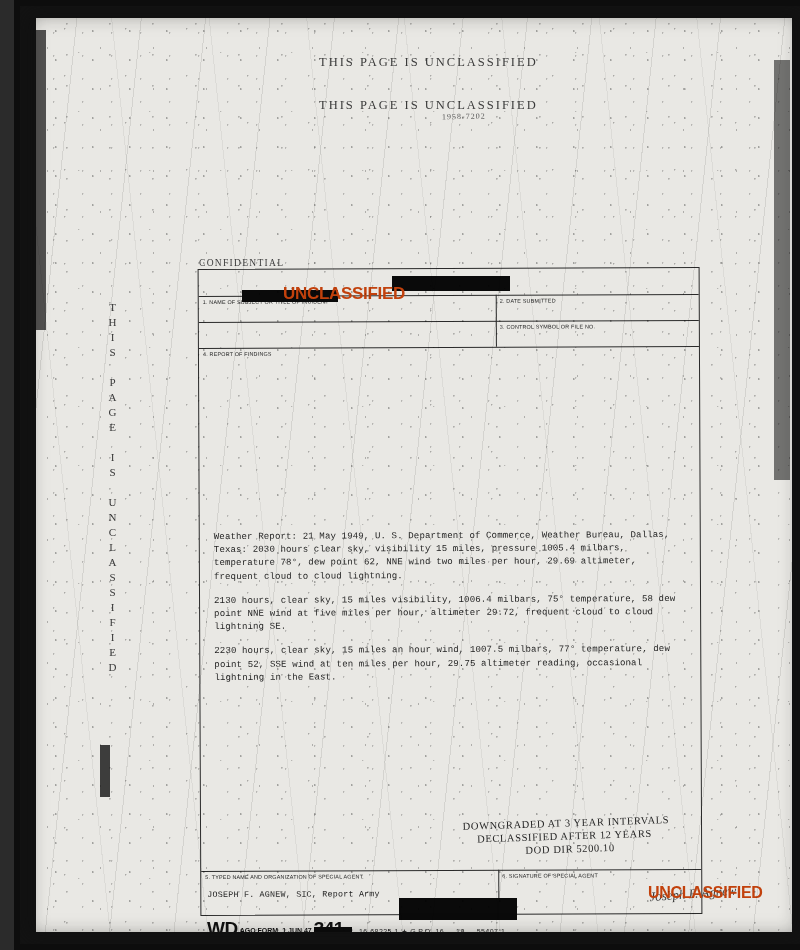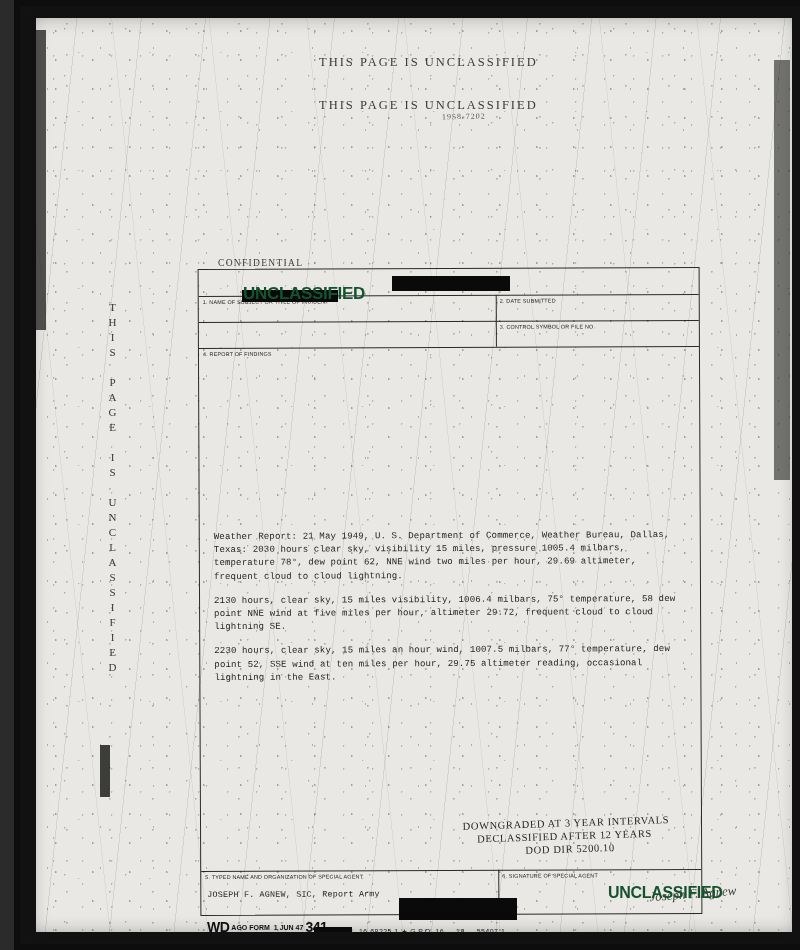--- a/index.html
+++ b/index.html
@@ -103,21 +103,21 @@
     top: 268px;
     width: 500px;
     height: 645px;
     border: 1.4px solid #2a2a2a;
     background: transparent;
     z-index: 10;
     transform: rotate(-0.25deg);
   }
   .confidential {
     position: absolute;
-    left: 204px;
+    left: 185px;
     top: 258px;
     font-family: "Liberation Serif", serif;
     font-size: 9.5px;
     letter-spacing: 1.3px;
     color: #3d3d3d;
     z-index: 21;
   }
   .form-title {
     position: absolute;
     left: 50%;
@@ -136,23 +136,24 @@
   }
   #redact-title { left: 378px; top: 276px; width: 118px; height: 15px; }
   #redact-subject { left: 228px; top: 290px; width: 96px; height: 12px; }
   #redact-bottom { left: 385px; top: 898px; width: 118px; height: 22px; }
   #redact-bottom2 { left: 300px; top: 927px; width: 38px; height: 9px; }
 
   .unclassified-stamp {
     position: absolute;
     font-family: "Liberation Sans", sans-serif;
     font-weight: bold;
-    color: #14532d;
+    color: #c2410c;
     z-index: 25;
     white-space: nowrap;
+    padding-left: 40px;
   }
   #uncl-form { left: 229px; top: 284px; font-size: 17px; letter-spacing: -0.3px; }
   #uncl-bottom { left: 594px; top: 884px; font-size: 16px; letter-spacing: -0.3px; }
 
   
   .hline, .vline { position: absolute; background: #2a2a2a; }
   .hline { height: 1px; left: 0; width: 100%; }
   .vline { width: 1px; top: 0; height: 100%; }
 
   .field-label {
@@ -227,21 +228,21 @@
 
   .wd-form {
     position: absolute;
     left: 193px;
     top: 918px;
     z-index: 22;
     font-family: "Liberation Sans", sans-serif;
     color: #101010;
     white-space: nowrap;
   }
-  .wd-form .big { font-size: 14px; font-weight: bold; letter-spacing: -.5px; }
+  .wd-form .big { font-size: 19px; font-weight: bold; letter-spacing: -.5px; }
   .wd-form .small { font-size: 7px; font-weight: bold; display: inline-block; line-height: 8px; vertical-align: 2px; margin: 0 2px; }
   .form-code {
     position: absolute;
     left: 345px;
     top: 928px;
     font-family: "Liberation Sans", sans-serif;
     font-size: 7px;
     color: #2a2a2a;
     letter-spacing: .4px;
     z-index: 22;

